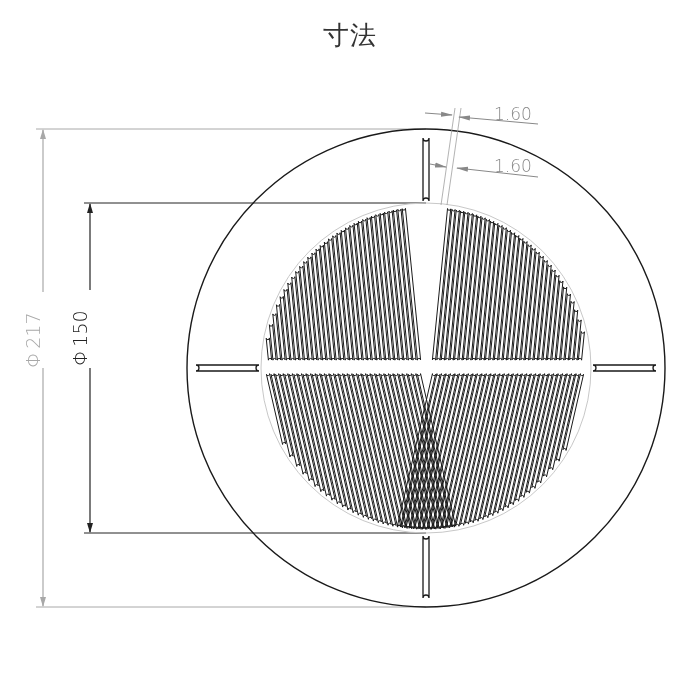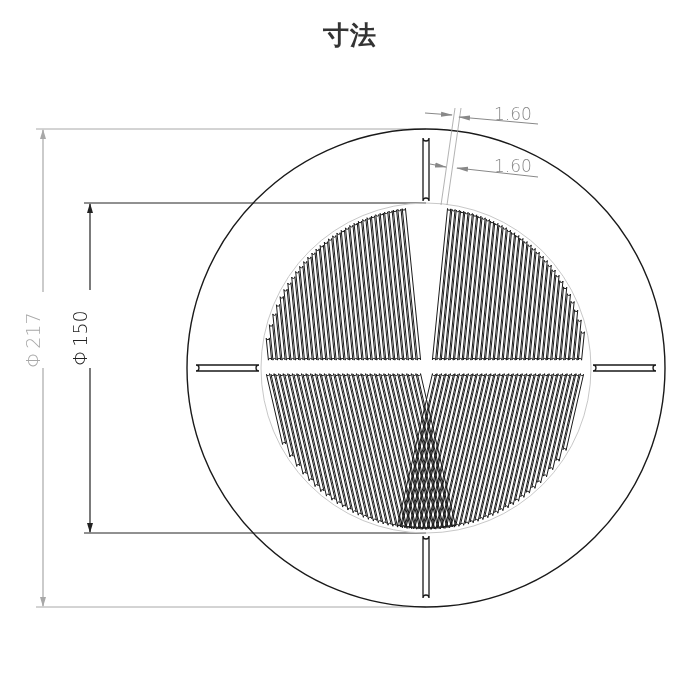--- a/index.html
+++ b/index.html
@@ -1,19 +1,19 @@
 <!DOCTYPE html>
 <html><head>
 <meta charset="utf-8">
 <style>
   html, body { margin: 0; padding: 0; background: #ffffff; }
   body { width: 700px; height: 700px; position: relative; overflow: hidden; font-family: "DejaVu Sans", sans-serif; }
   .title {
     position: absolute; left: 0; top: 18px; width: 700px; text-align: center;
-    font-size: 26px; font-weight: bold; color: #333333; letter-spacing: 1px;
+    font-size: 26px; font-weight: normal; color: #333333; letter-spacing: 1px;
   }
   svg { position: absolute; left: 0; top: 0; }
   .dimtext { font-family: "DejaVu Sans", sans-serif; font-weight: 300; }
 </style>
 </head>
 <body>
 
 <div class="title">寸法</div>
 
 <svg id="drawing" width="700" height="700" viewBox="0 0 700 700" xmlns="http://www.w3.org/2000/svg">

